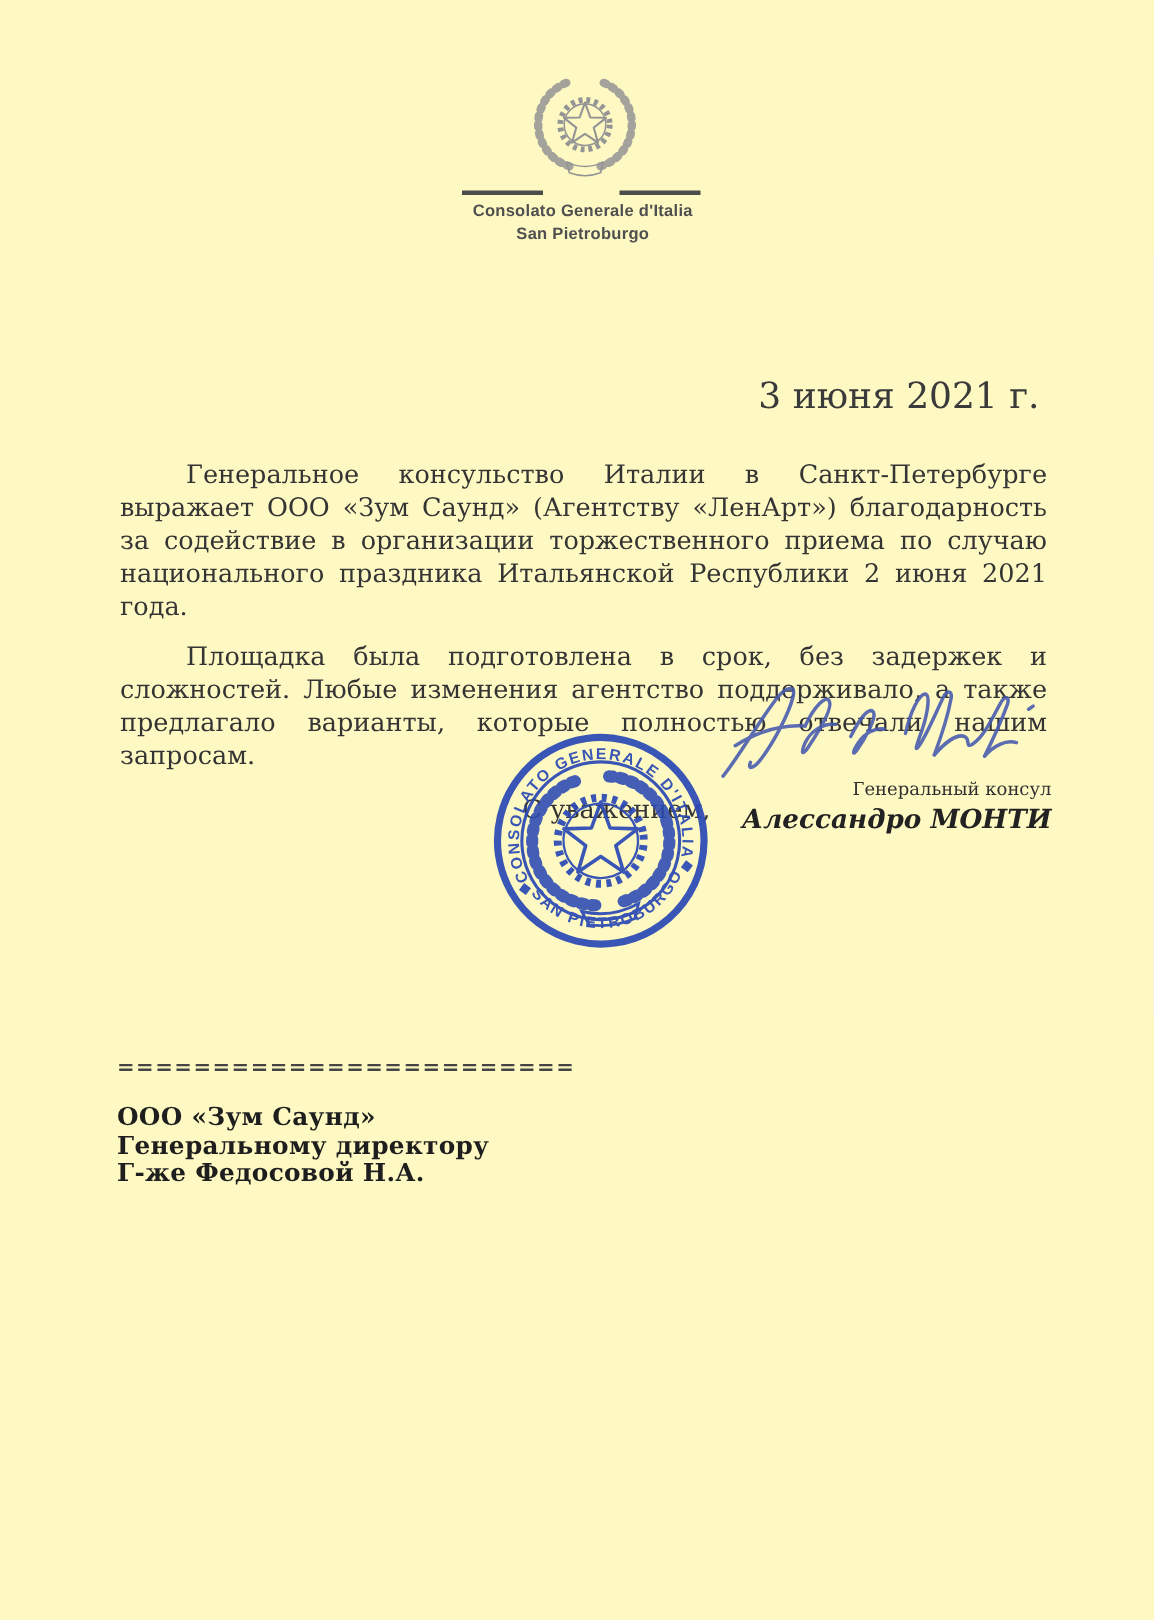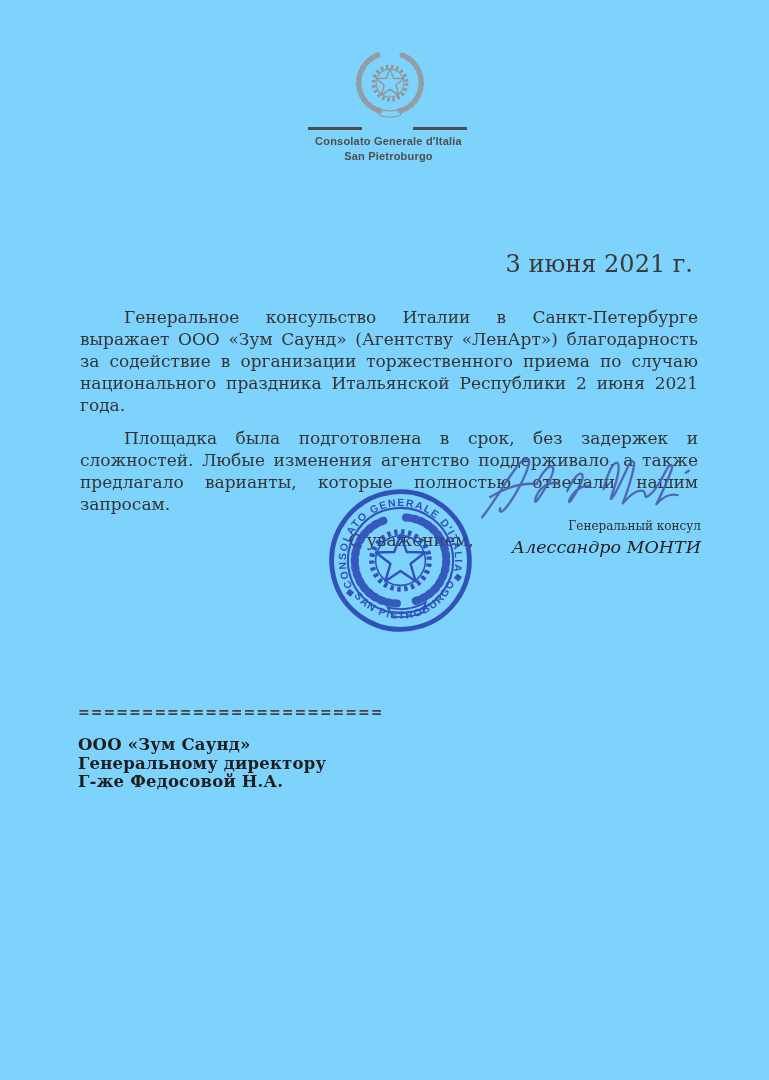--- a/index.html
+++ b/index.html
@@ -1,17 +1,17 @@
 <!DOCTYPE html>
 <html><head>
 <meta charset="utf-8">
 <style>
   html,body{margin:0;padding:0;background:#e9e9e9;}
   .page{
-    position:relative;width:769px;height:1080px;background:#7dd3fc;
+    position:relative;width:769px;height:1080px;background:#fef9c3;
     font-family:"DejaVu Serif","Liberation Serif",serif;color:#333;
     overflow:hidden;margin:0 auto;
   }
   .emblem-top{position:absolute;left:351px;top:46px;width:78px;height:76px;}
   .hrule{position:absolute;top:127px;height:3px;background:#4c4c4c;}
   .hrule-left{left:308px;width:54px;}
   .hrule-right{left:413px;width:54px;}
   .org{
     position:absolute;left:0;right:0;top:134px;text-align:center;
     transform:translateX(4px);
@@ -23,21 +23,21 @@
     font-size:24px;color:#3a3a3a;
   }
   .body-text{position:absolute;left:80px;top:306px;width:618px;
     font-size:17px;line-height:22px;text-align:justify;color:#343434;}
   .body-text p{margin:0 0 11px 0;text-indent:44px;}
   .body-text p.closing{text-align:center;margin-top:14px;}
   .signature{position:absolute;left:478px;top:452px;width:228px;height:74px;}
   .stamp{position:absolute;left:324px;top:483px;width:153px;height:155px;opacity:.93;}
   .consul{position:absolute;right:68px;top:516px;text-align:right;color:#2e2e2e;line-height:21px;}
   .consul-title{font-size:12px;}
-  .consul-name{font-size:17.5px;font-weight:normal;font-style:italic;color:#222;}
+  .consul-name{font-size:17.5px;font-weight:bold;font-style:italic;color:#222;}
   .separator{
     position:absolute;left:78px;top:704px;font-size:14px;font-weight:bold;
     letter-spacing:1px;color:#454545;
   }
   .addressee{
     position:absolute;left:78px;top:736px;font-size:16.5px;font-weight:bold;
     line-height:18.5px;letter-spacing:.2px;color:#1e1e1e;
   }
   .stamp text{
     font-family:"Liberation Sans","DejaVu Sans",sans-serif;font-weight:bold;

